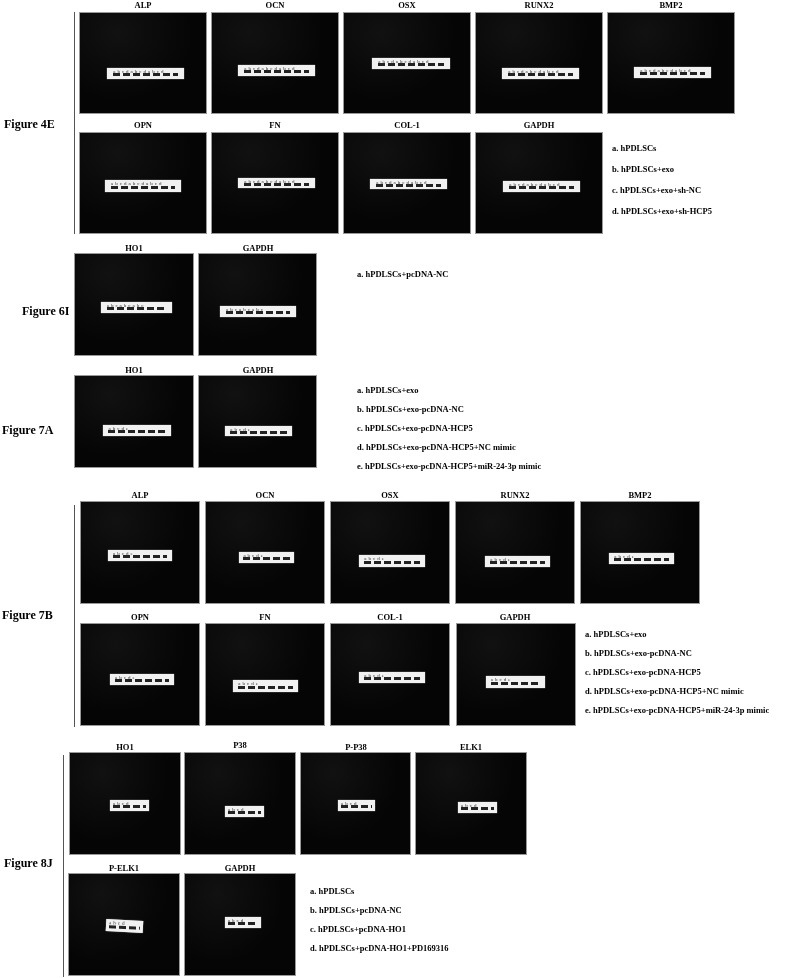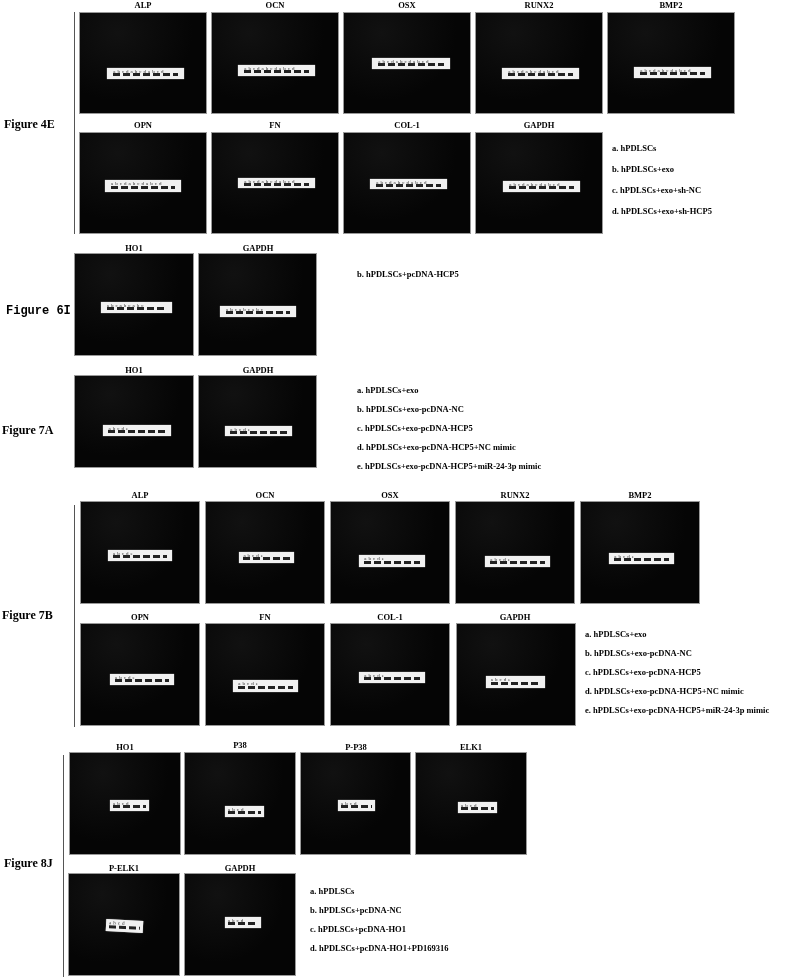--- a/index.html
+++ b/index.html
@@ -89,37 +89,37 @@
     </div>
   </div>
 
 <div class="legend" style="left:612px;top:138px;">
   <div>a. hPDLSCs</div>
   <div>b. hPDLSCs+exo</div>
   <div>c. hPDLSCs+exo+sh-NC</div>
   <div>d. hPDLSCs+exo+sh-HCP5</div>
 </div>
 
-<div class="fig-label" style="left:6px;top:304px;font-family:Liberation Mono, monospace;">Figure 6I</div>
+<div class="fig-label" style="left:22px;top:304px;">Figure 6I</div>
 <div class="title" style="left:74px;width:120px;top:243px;">HO1</div>
 <div class="title" style="left:198px;width:120px;top:243px;">GAPDH</div>
 <div class="panel" style="left:74px;top:253px;width:120px;height:103px;">
     <div class="strip" style="left:26px;top:48px;width:71px;height:11px;">
       <div class="letters">abcabcabc</div>
       <div class="bands"></div>
     </div>
   </div>
 <div class="panel" style="left:198px;top:253px;width:119px;height:103px;">
     <div class="strip" style="left:21px;top:52px;width:76px;height:11px;">
       <div class="letters">abcabcabc</div>
       <div class="bands"></div>
     </div>
   </div>
 <div class="legend" style="left:357px;top:264px;">
-  <div>b. hPDLSCs+pcDNA-HCP5</div>
+  <div>a. hPDLSCs+pcDNA-NC</div>
 </div>
 
 <div class="fig-label" style="left:2px;top:423px;">Figure 7A</div>
 <div class="title" style="left:74px;width:120px;top:365px;">HO1</div>
 <div class="title" style="left:198px;width:120px;top:365px;">GAPDH</div>
 <div class="panel" style="left:74px;top:375px;width:120px;height:93px;">
     <div class="strip" style="left:28px;top:49px;width:68px;height:11px;">
       <div class="letters">abcde</div>
       <div class="bands"></div>
     </div>

